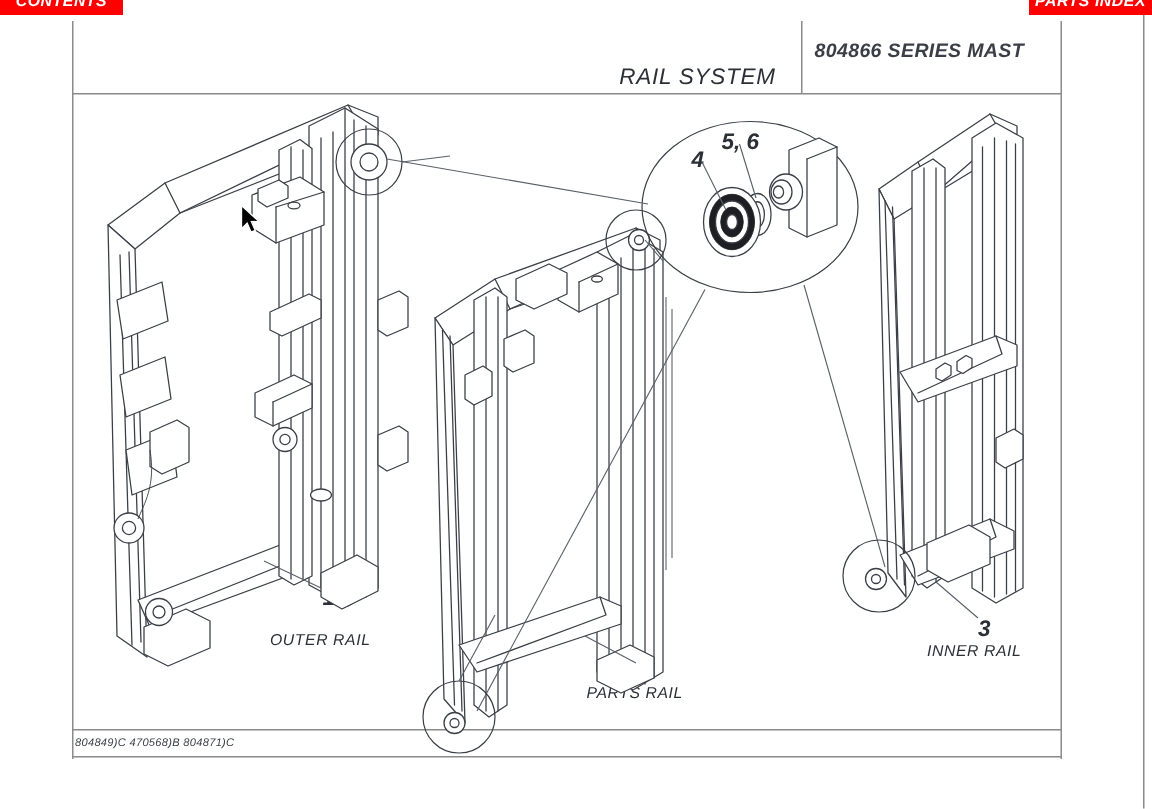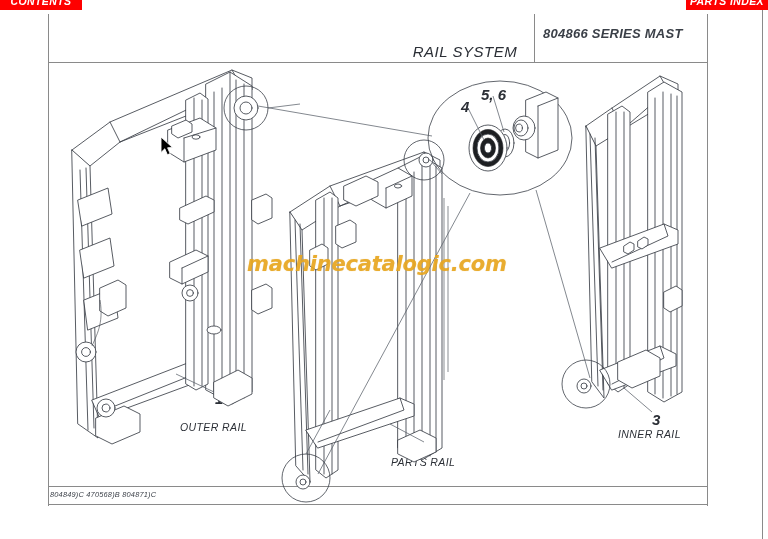--- a/index.html
+++ b/index.html
@@ -328,19 +328,18 @@
 
   <div class="part-num" id="num-2">2</div>
   <div class="part-name" id="name-2">PARTS RAIL</div>
 
   <div class="part-num" id="num-3">3</div>
   <div class="part-name" id="name-3">INNER RAIL</div>
 
   <div class="part-num" id="num-4">4</div>
   <div class="part-num" id="num-56">5, 6</div>
 
-  <div id="watermark" style="color: rgb(232, 166, 30);">machinecatalogic.com</div>
 
   <svg id="cursor" width="16" height="22" viewBox="0 0 16 22" style="left: 160px; top: 136px;">
     <path d="M1,1 L1,16.5 L4.8,12.8 L7.4,18.8 L10.2,17.6 L7.6,11.8 L12.6,11.6 Z" fill="#000000" stroke="#ffffff" stroke-width="0.9"></path>
   </svg>
 
 </div>
 
 </body></html>

